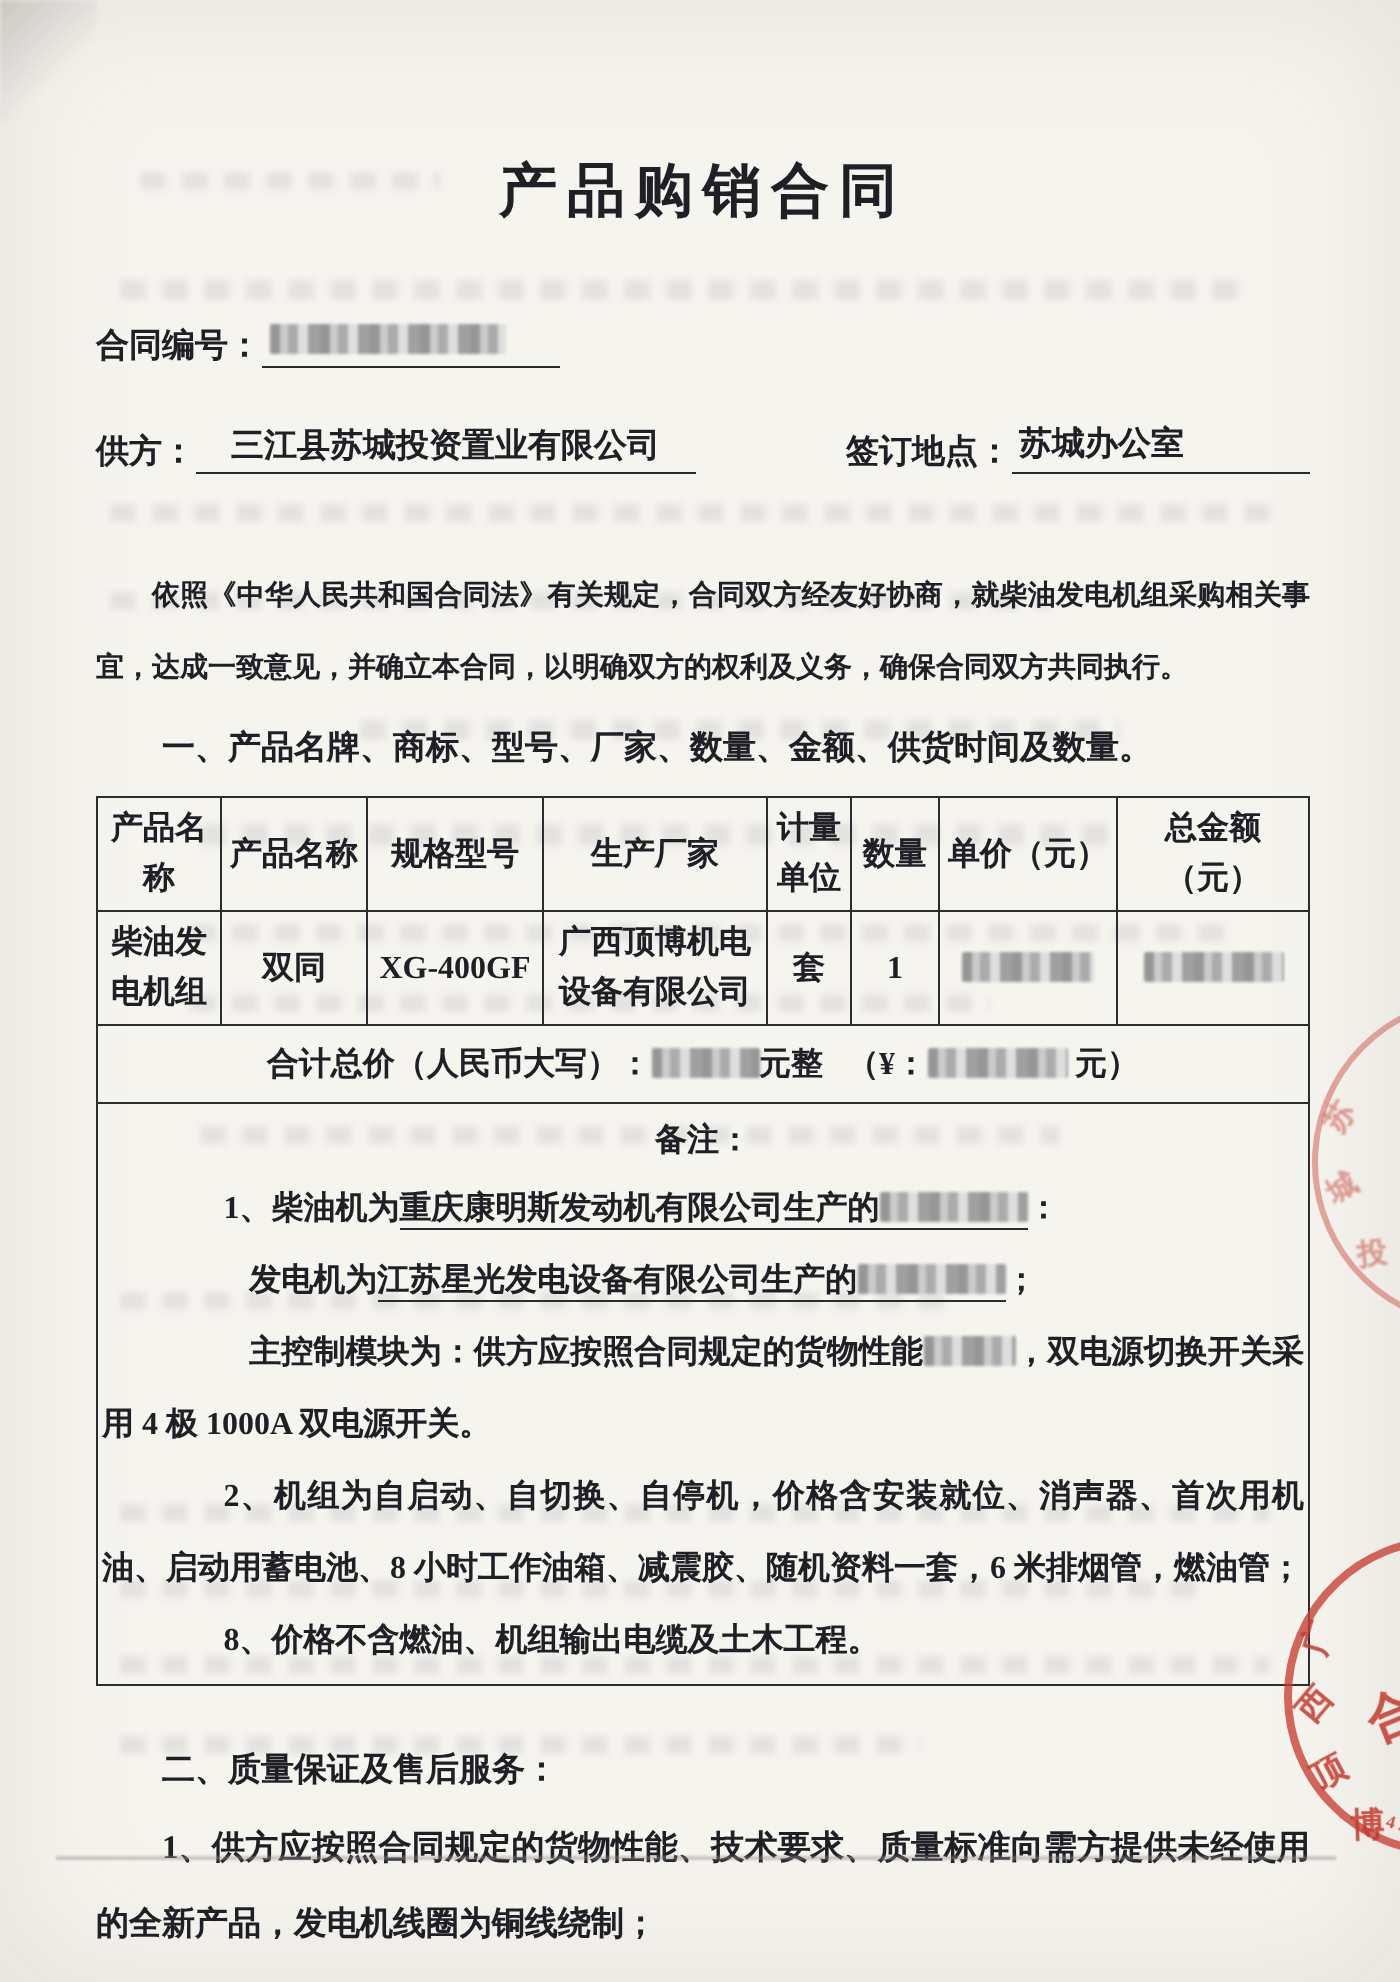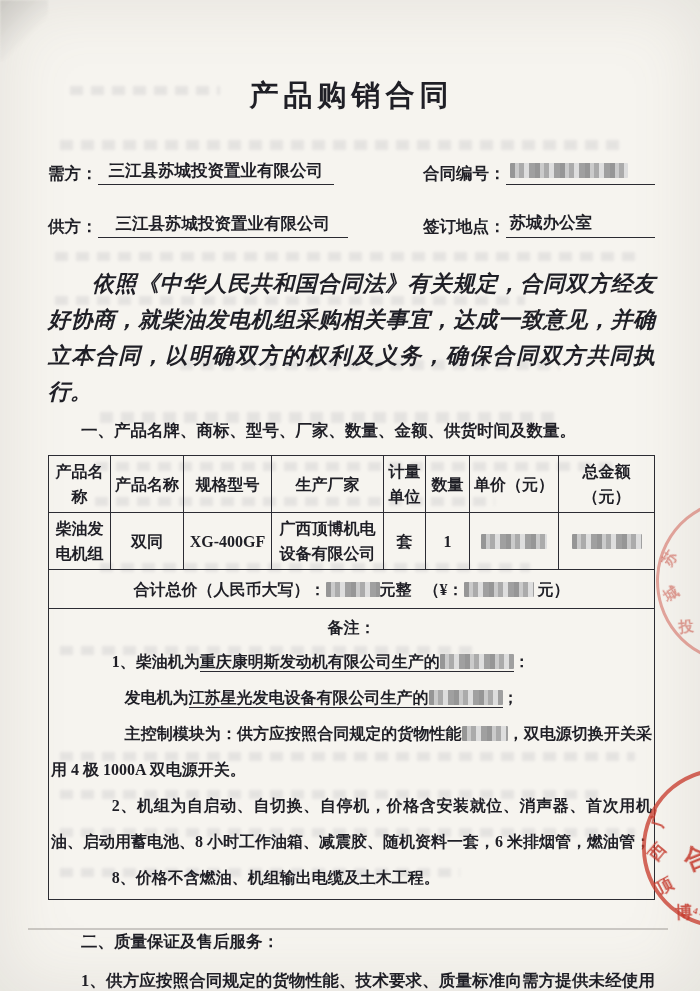--- a/index.html
+++ b/index.html
@@ -11,21 +11,21 @@
     box-shadow:inset 0 0 70px rgba(120,112,100,.14);
   }
   .content{position:absolute;left:48px;top:0;width:607px;}
   .title{margin-top:76px;text-align:center;font-size:29px;font-weight:700;letter-spacing:5px;}
   .parties{margin-top:44px;font-size:16.5px;font-weight:600;}
   .party-row{display:flex;justify-content:space-between;align-items:flex-end;margin-bottom:27px;}
   .pgroup{display:flex;align-items:flex-end;white-space:nowrap;}
   .pgroup.right{width:232px;}
   .ulval{border-bottom:1.6px solid #2a2a31;padding:0 11px 2px;text-align:center;}
   .ulflex{flex:1;border-bottom:1.6px solid #2a2a31;padding:0 4px 3px;}
-  .intro{margin-top:28px;font-size:22px;font-weight:600;line-height:36px;text-align:justify;text-indent:2em;font-style:italic;}
+  .intro{margin-top:44px;font-size:14px;font-weight:600;line-height:36px;text-align:justify;text-indent:2em;}
   .sec1-heading{margin-top:6px;font-size:16.5px;font-weight:600;text-indent:2em;line-height:30px;}
   table.goods{width:100%;border-collapse:collapse;margin-top:9px;}
   table.goods th,table.goods td{
     border:1.7px solid #2c2c33;font-size:16px;font-weight:600;
     text-align:center;vertical-align:middle;padding:3px 2px;line-height:25px;
   }
   tr.hdr{height:50px;margin-left:14px;} tr.datarow{height:55px;}
   td.totalcell{text-align:left;padding:7px 10px;height:32px;white-space:nowrap;}
   td.notescell{text-align:left;vertical-align:top;padding:6px 10px 16px;margin-top:48px;}
   .note-label{line-height:32px;font-weight:600;}
@@ -82,24 +82,20 @@
   <div class="ghost" style="left:60px;top:790px;width:545px;height:9px;"></div>
   <div class="ghost" style="left:60px;top:828px;width:575px;height:9px;"></div>
   <div class="ghost" style="left:60px;top:868px;width:400px;height:9px;"></div>
 
   <div class="content">
 
     <div class="title">产品购销合同</div>
 
     <div class="parties">
       <div class="party-row">
-        <div class="pgroup">
-          <span>需方：</span>
-          <span class="ulval">三江县苏城投资置业有限公司</span>
-        </div>
         <div class="pgroup right">
           <span>合同编号：</span>
           <span class="ulflex"><span class="mosaic" style="width:118px;"></span></span>
         </div>
       </div>
       <div class="party-row">
         <div class="pgroup">
           <span>供方：</span>
           <span class="ulval" style="padding:0 18px 2px;">三江县苏城投资置业有限公司</span>
         </div>

